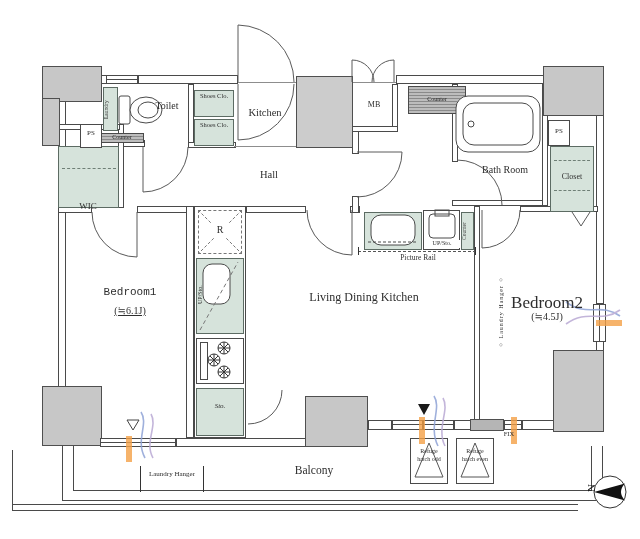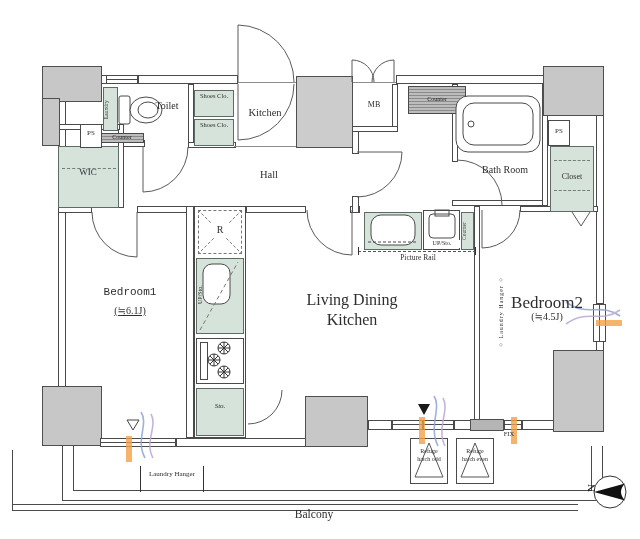--- a/index.html
+++ b/index.html
@@ -229,42 +229,42 @@
     <g>
       <circle cx="610" cy="492" r="16" stroke="#333" fill="#fff"></circle>
       <path d="M594,492 L625,483.5 Q617,492 625,500.5 Z" fill="#111"></path>
       <text x="591" y="496" font-size="11" fill="#111" font-family="Liberation Serif,serif" transform="rotate(-90 591,492)">N</text>
     </g>
   </svg>
 
   <div class="lbl" style="left:142px;top:100px;width:50px;font-size:10px;">Toilet</div>
   <div class="lbl" style="left:232px;top:106px;width:66px;font-size:10.5px;">Kitchen</div>
   <div class="lbl" style="left:234px;top:168px;width:44px;font-size:10.5px;text-align:right;">Hall</div>
-  <div class="lbl" style="left:66px;top:167px;width:44px;font-size:9px;">WIC</div>
+  <div class="lbl" style="left:66px;top:201px;width:44px;font-size:9px;">WIC</div>
   <div class="lbl" style="left:80px;top:129px;width:22px;font-size:7px;">PS</div>
   <div class="lbl" style="left:548px;top:127px;width:22px;font-size:7px;">PS</div>
   <div class="lbl" style="left:360px;top:100px;width:28px;font-size:8px;">MB</div>
   <div class="lbl" style="left:196px;top:92px;width:36px;font-size:6.5px;">Shoes Clo.</div>
   <div class="lbl" style="left:196px;top:121px;width:36px;font-size:6.5px;">Shoes Clo.</div>
   <div class="lbl" style="left:408px;top:96px;width:58px;font-size:6px;color:#222;">Counter</div>
   <div class="lbl" style="left:100px;top:134px;width:44px;font-size:6px;color:#222;">Counter</div>
   <div class="lbl vtext" style="left:103px;top:90px;width:14px;height:40px;font-size:5.5px;">Laundry</div>
   <div class="lbl" style="left:480px;top:164px;width:50px;font-size:10px;">Bath Room</div>
   <div class="lbl" style="left:550px;top:172px;width:44px;font-size:8px;">Closet</div>
   <div class="lbl" style="left:92px;top:286px;width:76px;font-size:11px;font-family:Liberation Mono, monospace;">Bedroom1</div>
   <div class="lbl" style="left:92px;top:305px;width:76px;font-size:10px;text-decoration:underline;">(≒6.1J)</div>
-  <div class="lbl" style="left:280px;top:290px;width:144px;font-size:16px;">Living Dining Kitchen</div>
+  <div class="lbl" style="left:292px;top:290px;width:144px;font-size:12px;">Living Dining Kitchen</div>
   <div class="lbl" style="left:508px;top:292px;width:78px;font-size:17px;">Bedroom2</div>
   <div class="lbl" style="left:508px;top:311px;width:78px;font-size:10px;">(≒4.5J)</div>
   <div class="lbl vtext" style="left:498px;top:250px;width:13px;height:124px;font-size:6px;letter-spacing:1px;">○ Laundry Hanger ○</div>
   <div class="lbl" style="left:212px;top:224px;width:16px;font-size:10px;background:#fff;z-index:11;">R</div>
   <div class="lbl vtext" style="left:197px;top:270px;width:11px;height:50px;font-size:6px;">UP/Sto.</div>
   <div class="lbl" style="left:424px;top:240px;width:36px;font-size:6px;background:#fff;z-index:11;">UP/Sto.</div>
   <div class="lbl" style="left:204px;top:402px;width:32px;font-size:7px;font-style:italic;">Sto.</div>
   <div class="lbl" style="left:376px;top:253px;width:84px;font-size:7.5px;background:#fff;z-index:11;">Picture Rail</div>
   <div class="lbl vtext" style="left:461px;top:213px;width:13px;height:36px;font-size:5.5px;">Counter</div>
-  <div class="lbl" style="left:282px;top:463px;width:64px;font-size:11.5px;margin-top:44px;">Balcony</div>
+  <div class="lbl" style="left:282px;top:463px;width:64px;font-size:11.5px;">Balcony</div>
   <div class="lbl" style="left:143px;top:470px;width:58px;font-size:7px;">Laundry Hanger</div>
   <div class="lbl" style="left:416px;top:448px;width:26px;font-size:6px;z-index:11;">Refuge hatch odd</div>
   <div class="lbl" style="left:462px;top:448px;width:26px;font-size:6px;z-index:11;">Refuge hatch even</div>
   <div class="lbl" style="left:496px;top:430px;width:26px;font-size:6.5px;">FIX</div>
 
 </div>
 
 </body></html>

